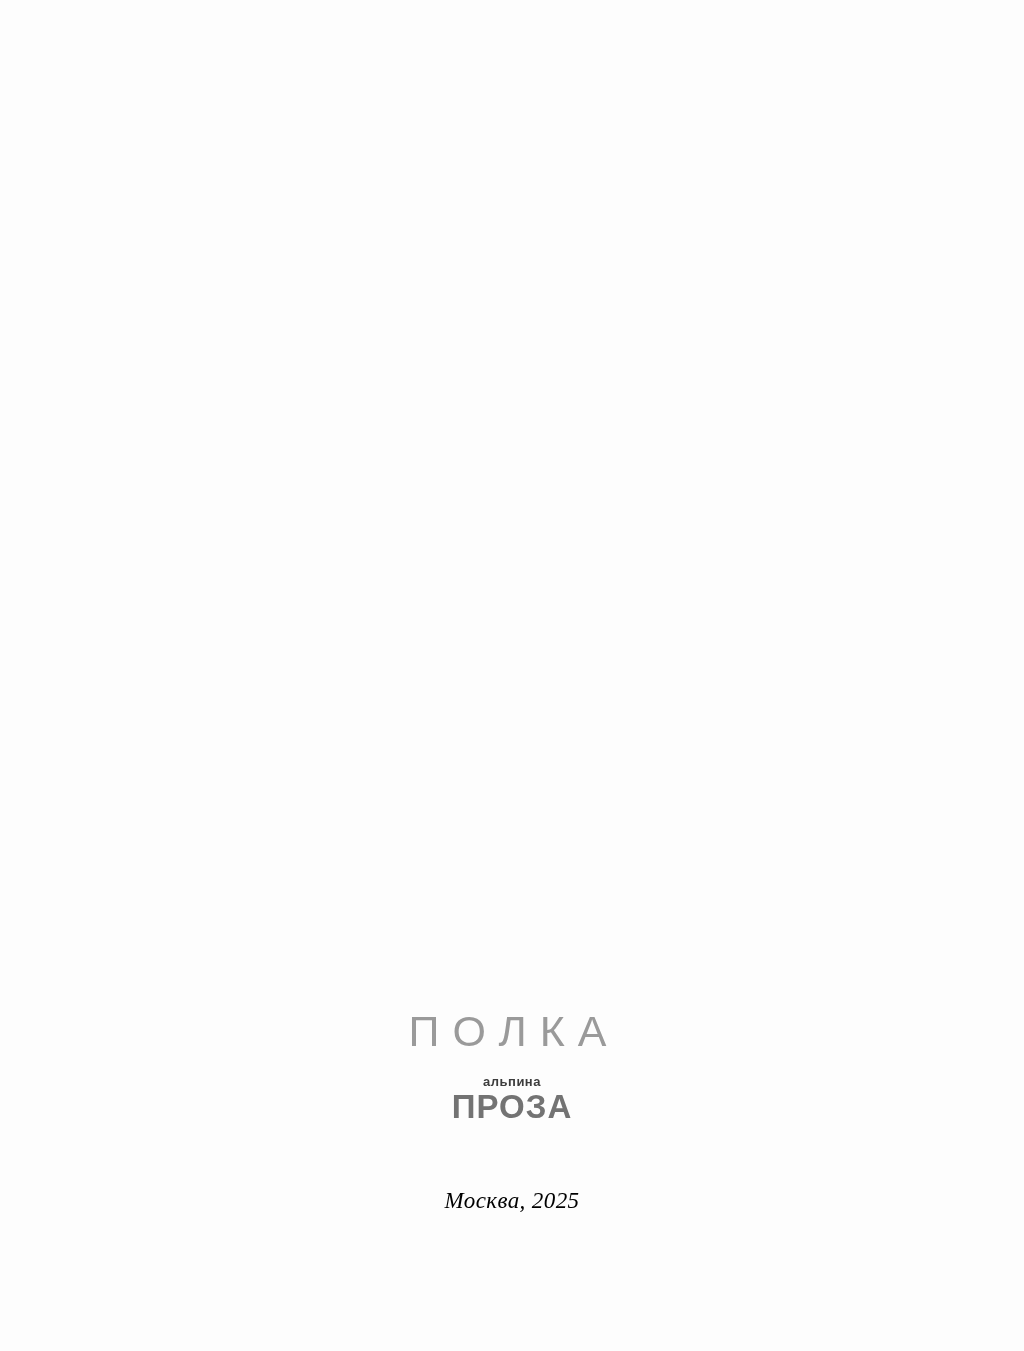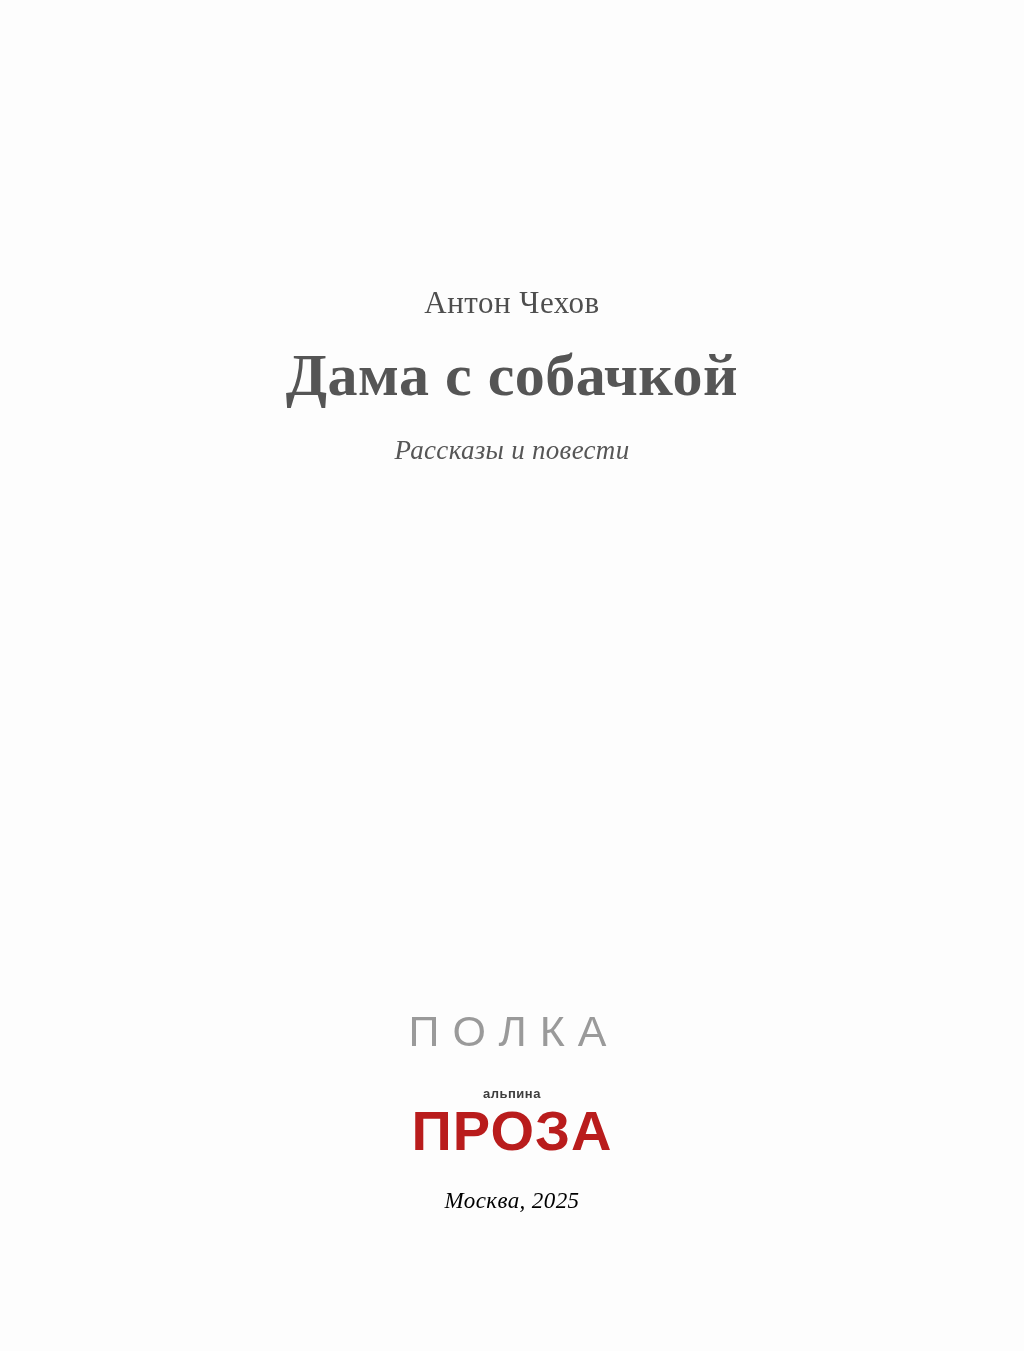--- a/index.html
+++ b/index.html
@@ -69,39 +69,39 @@
     font-family: "Liberation Sans", sans-serif;
     font-size: 43px;
     letter-spacing: 13px;
     color: #9a9a9a;
     font-weight: 400;
     padding-left: 4px;
     line-height: 1;
   }
 
   .imprint {
-    margin-top: 34px;
+    margin-top: 22px;
     display: inline-block;
     text-align: center;
   }
 
   .imprint-small {
     font-family: "Liberation Sans", sans-serif;
     font-size: 13px;
     color: #3d3d3d;
     letter-spacing: 0.5px;
     font-weight: 700;
     line-height: 1;
   }
 
   .imprint-main {
     font-family: "Liberation Sans", sans-serif;
-    font-size: 56px;
+    font-size: 33px;
     font-weight: 700;
-    color: #b91c1c;
+    color: #737373;
     letter-spacing: 1px;
     line-height: 1.05;
     margin-top: 2px;
   }
 
   .place-year {
     position: absolute;
     left: 0;
     right: 0;
     top: 1188px;
@@ -111,25 +111,20 @@
     font-size: 23px;
     color: #000000;
     letter-spacing: 0.4px;
   }
 </style>
 </head>
 <body>
 
 <div class="page">
 
-  <div class="title-block">
-    <div class="author">Антон Чехов</div>
-    <div class="book-title">Дама с собачкой</div>
-    <div class="subtitle">Рассказы и повести</div>
-  </div>
 
   <div class="publisher-block">
     <div class="polka-logo">ПОЛКА</div>
     <div class="imprint">
       <div class="imprint-small">альпина</div>
       <div class="imprint-main">ПРОЗА</div>
     </div>
   </div>
 
   <div class="place-year">Москва, 2025</div>

